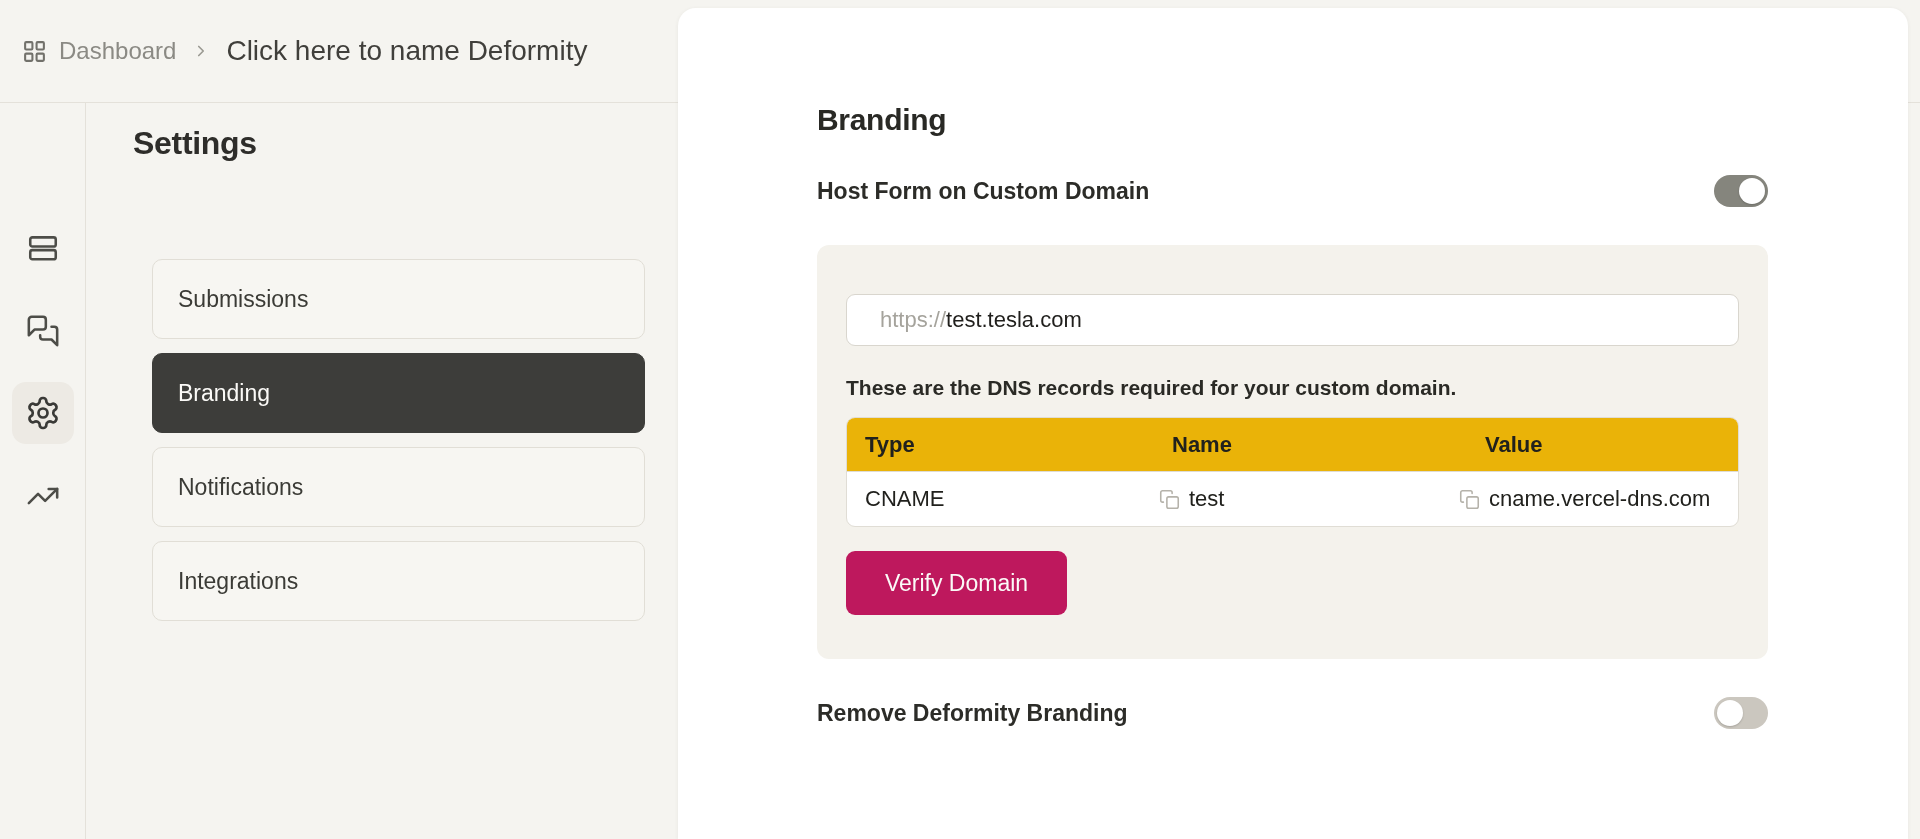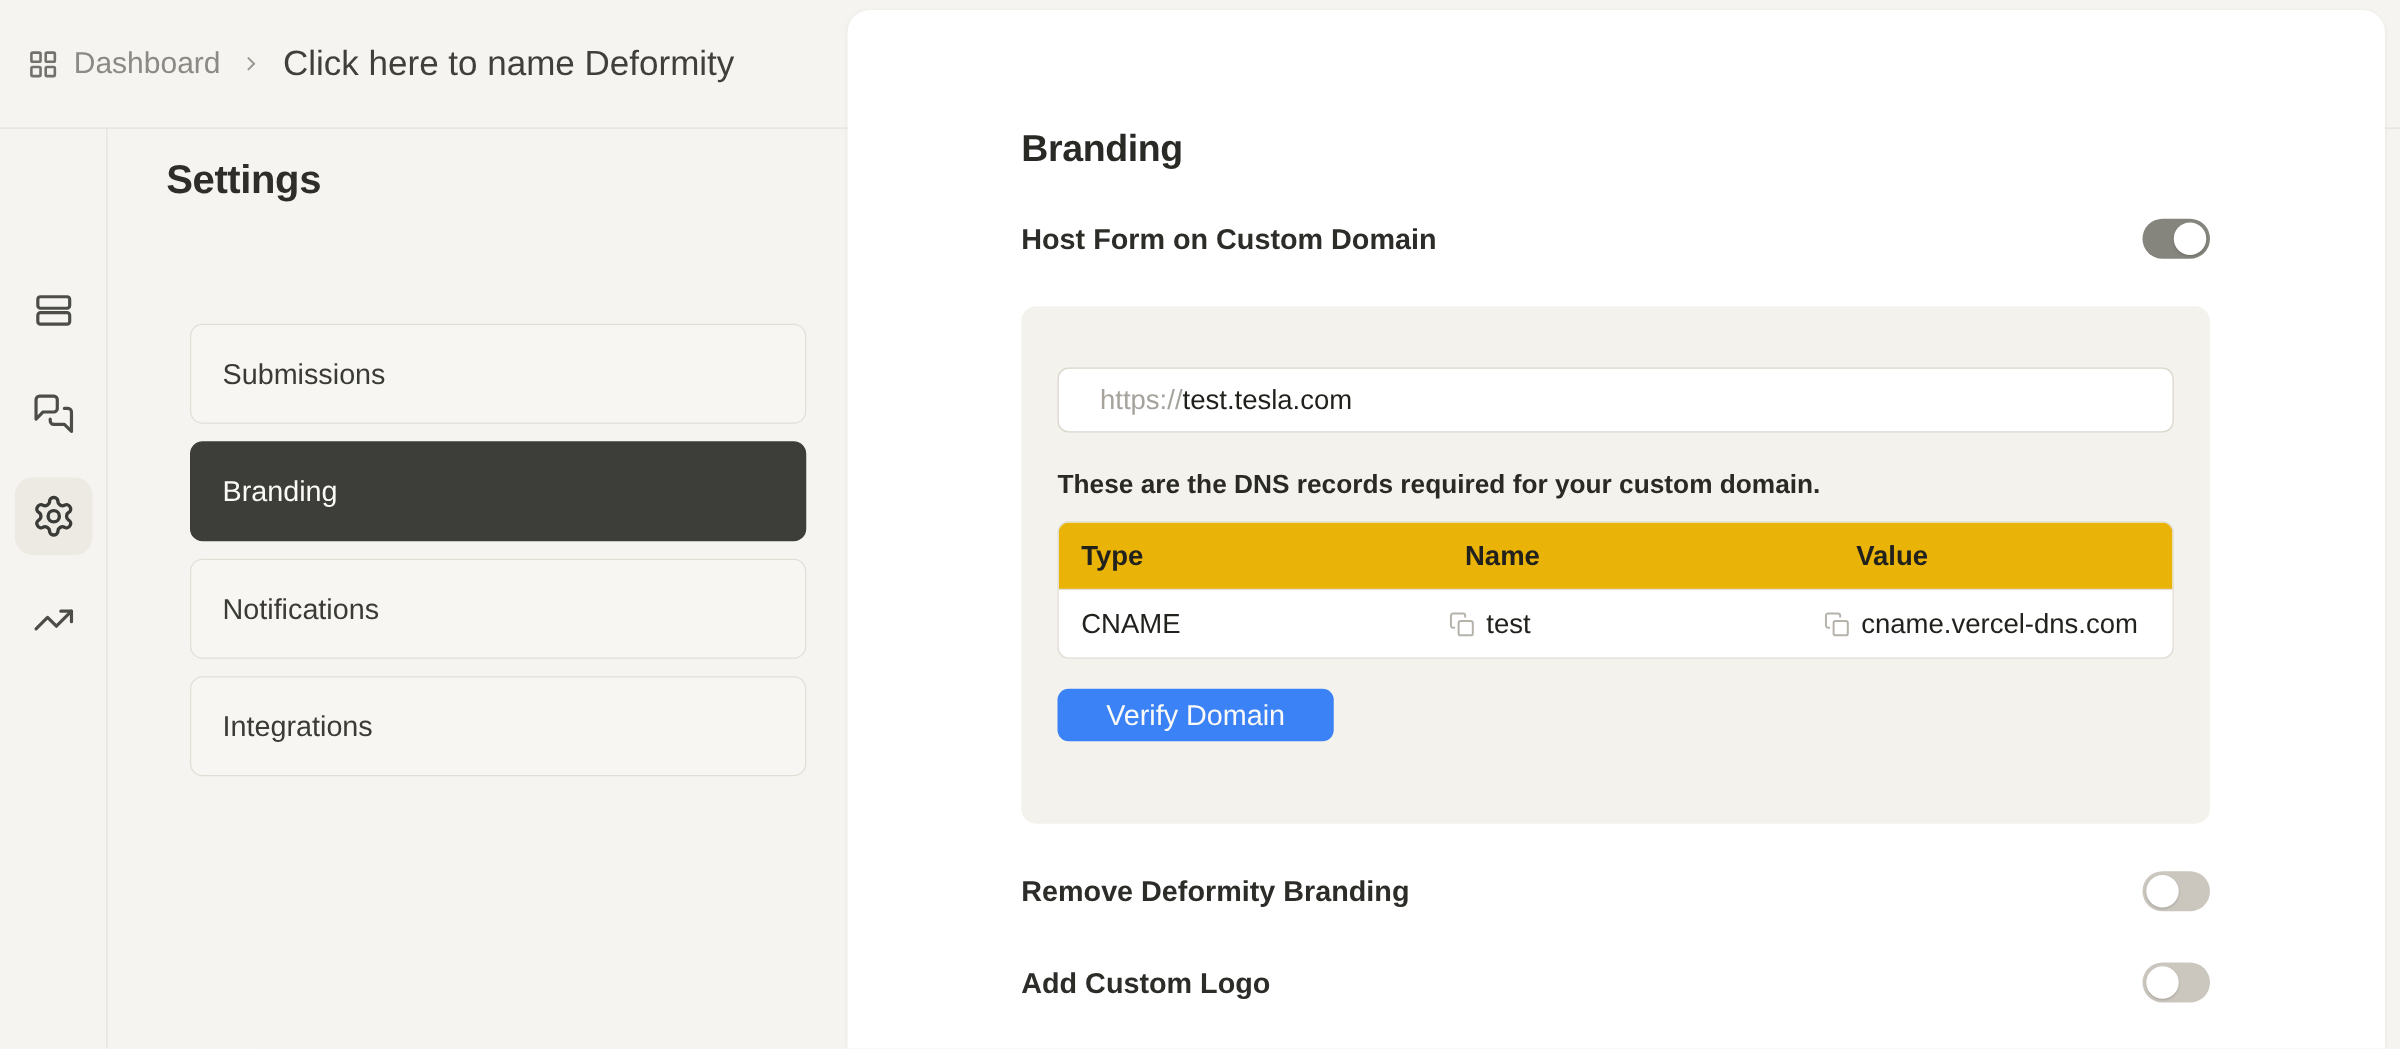--- a/index.html
+++ b/index.html
@@ -122,22 +122,22 @@
     align-items: center; height: 54px;
   }
   .dns-row.head {
     background: #eab308; border-bottom: 1px solid #dfdcd4;
     font-weight: 700; font-size: 21px; color: #2b2b26; gap: 13px;
   }
   .dns-cell { padding-left: 18px; display: flex; align-items: center; gap: 9px;
     font-size: 22px; color: #21211d; }
   .copy-icon { color: #b5b2aa; cursor: pointer; flex: none; }
   .verify-btn {
-    margin-top: 24px; width: 221px; height: 42px;
-    background: #3b82f6; color: #fbfaf7; border: none; border-radius: 9px;
+    margin-top: 24px; width: 221px; height: 64px;
+    background: #be185d; color: #fbfaf7; border: none; border-radius: 9px;
     font-family: "Liberation Sans", sans-serif; font-size: 23px;
     cursor: pointer;
   }
 </style>
 </head>
 <body>
 
 <header class="topbar">
   <span class="crumb-grid-icon">
     <svg width="25" height="25" viewBox="0 0 24 24" fill="none" stroke="currentColor" stroke-width="2" stroke-linecap="round" stroke-linejoin="round">
@@ -242,19 +242,13 @@
     <button class="verify-btn">Verify Domain</button>
   </div>
 
   <div class="setting-row row-remove">
     <span class="setting-label">Remove Deformity Branding</span>
     <button class="toggle">
         <span class="knob"></span>
       </button>
   </div>
 
-  <div class="setting-row row-logo">
-    <span class="setting-label">Add Custom Logo</span>
-    <button class="toggle">
-        <span class="knob"></span>
-      </button>
-  </div>
 </main>
 
 </body></html>

